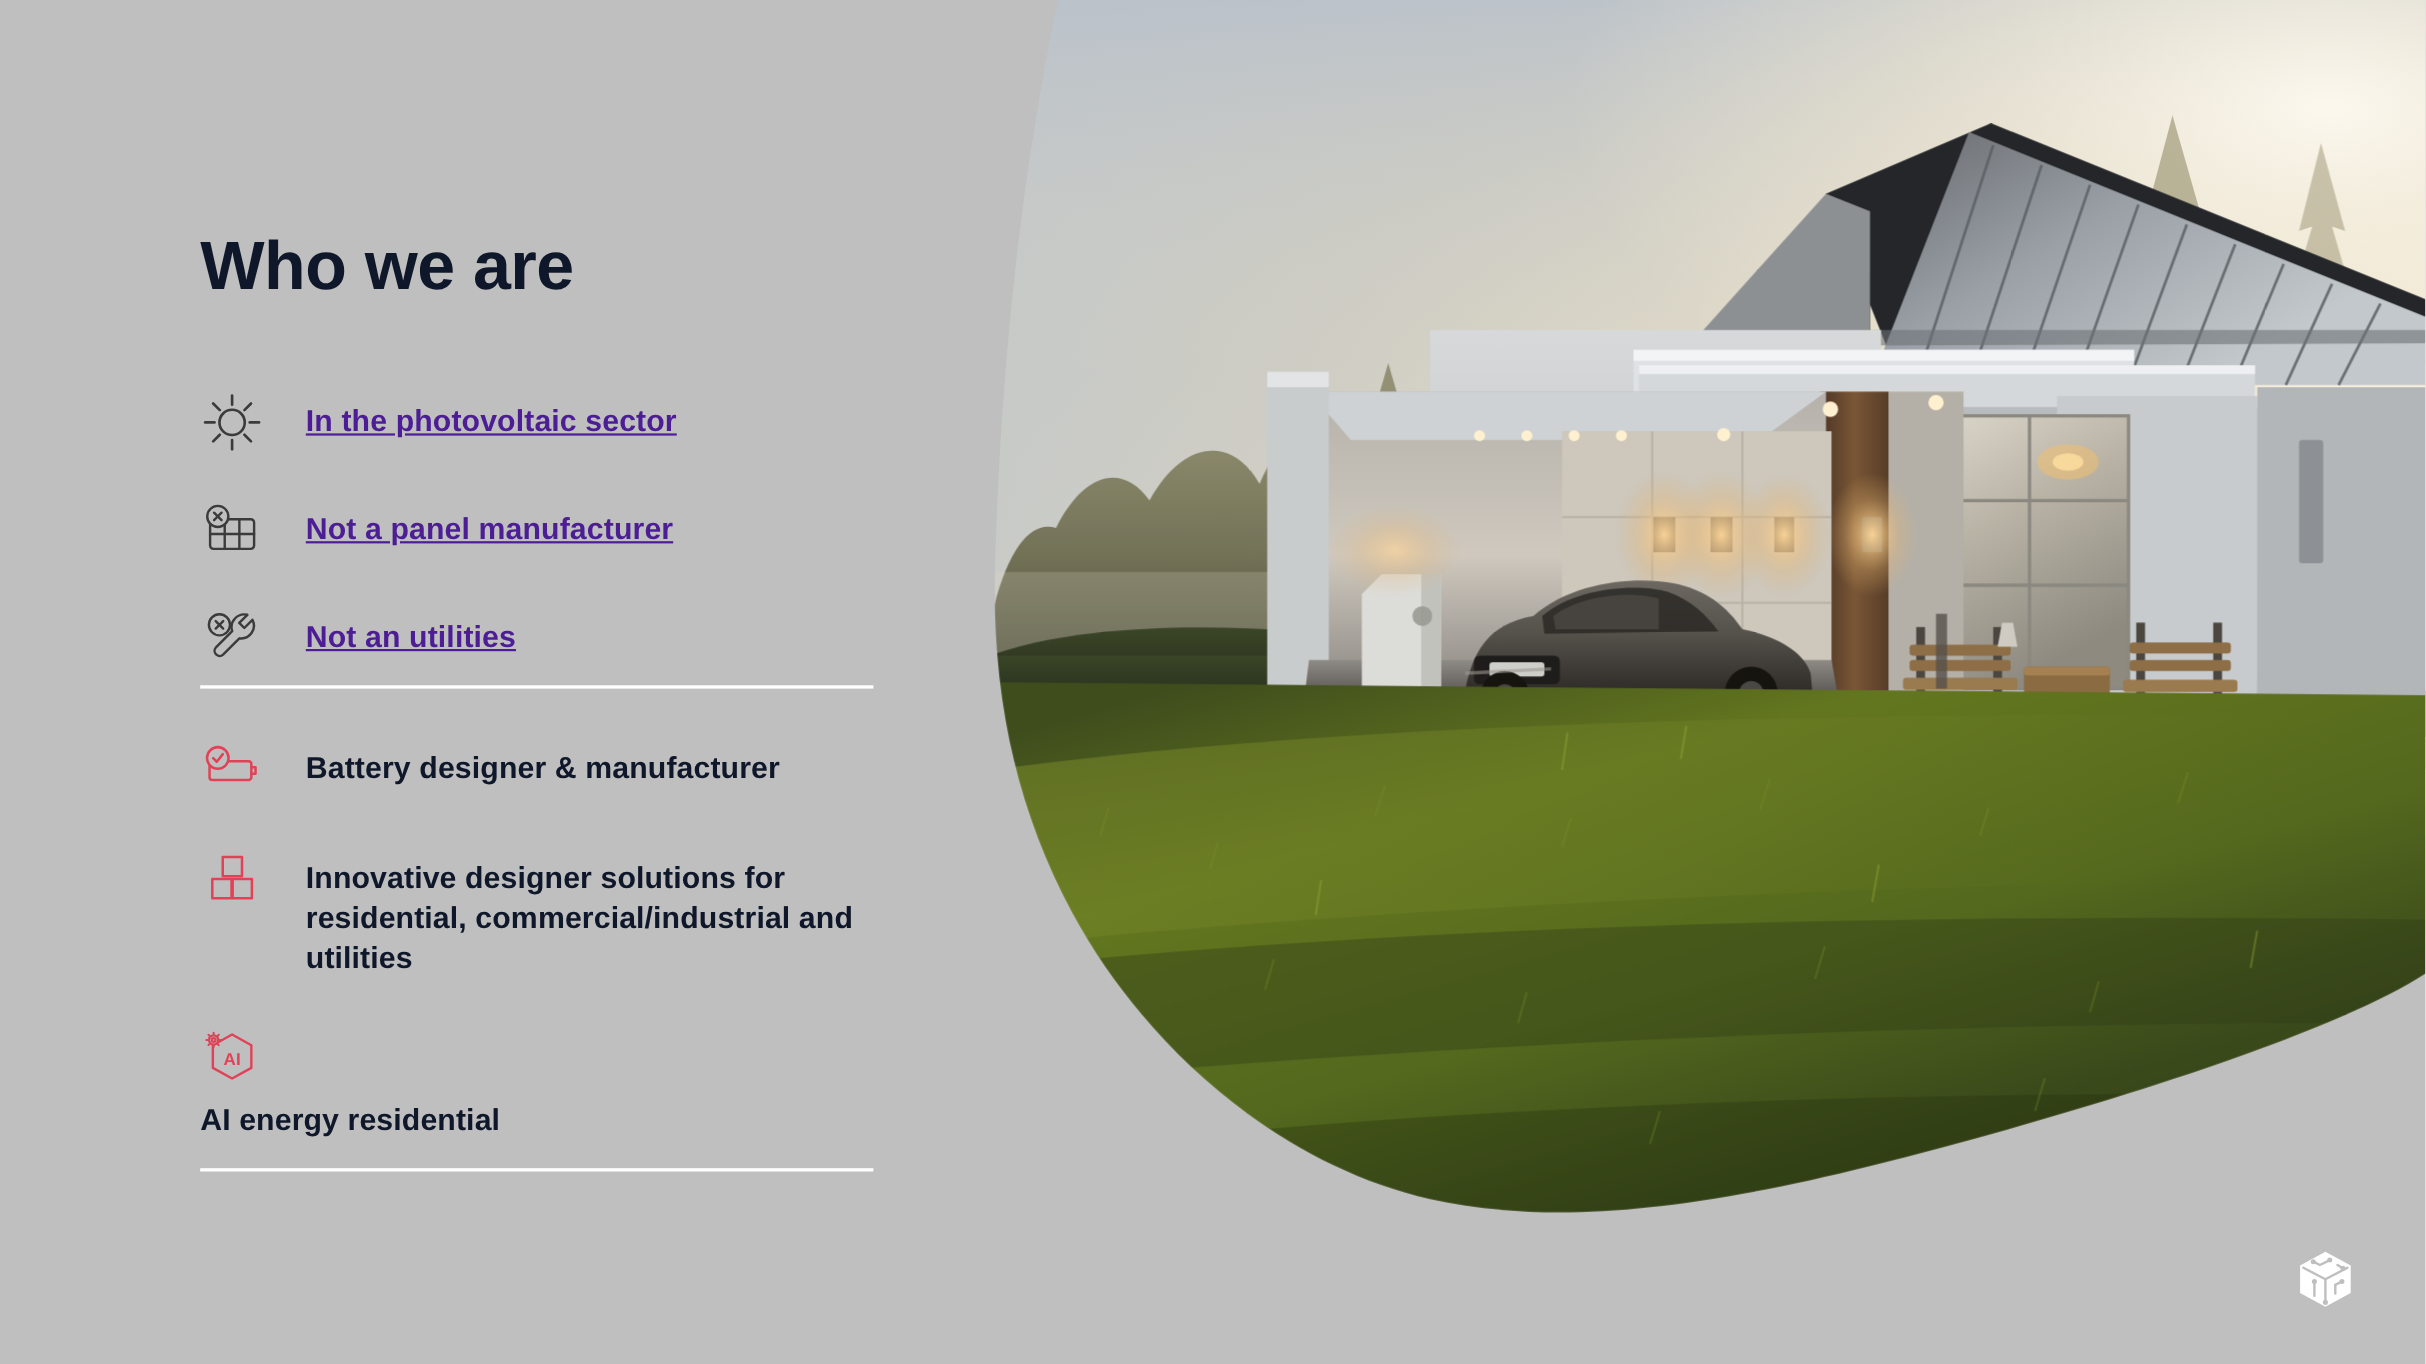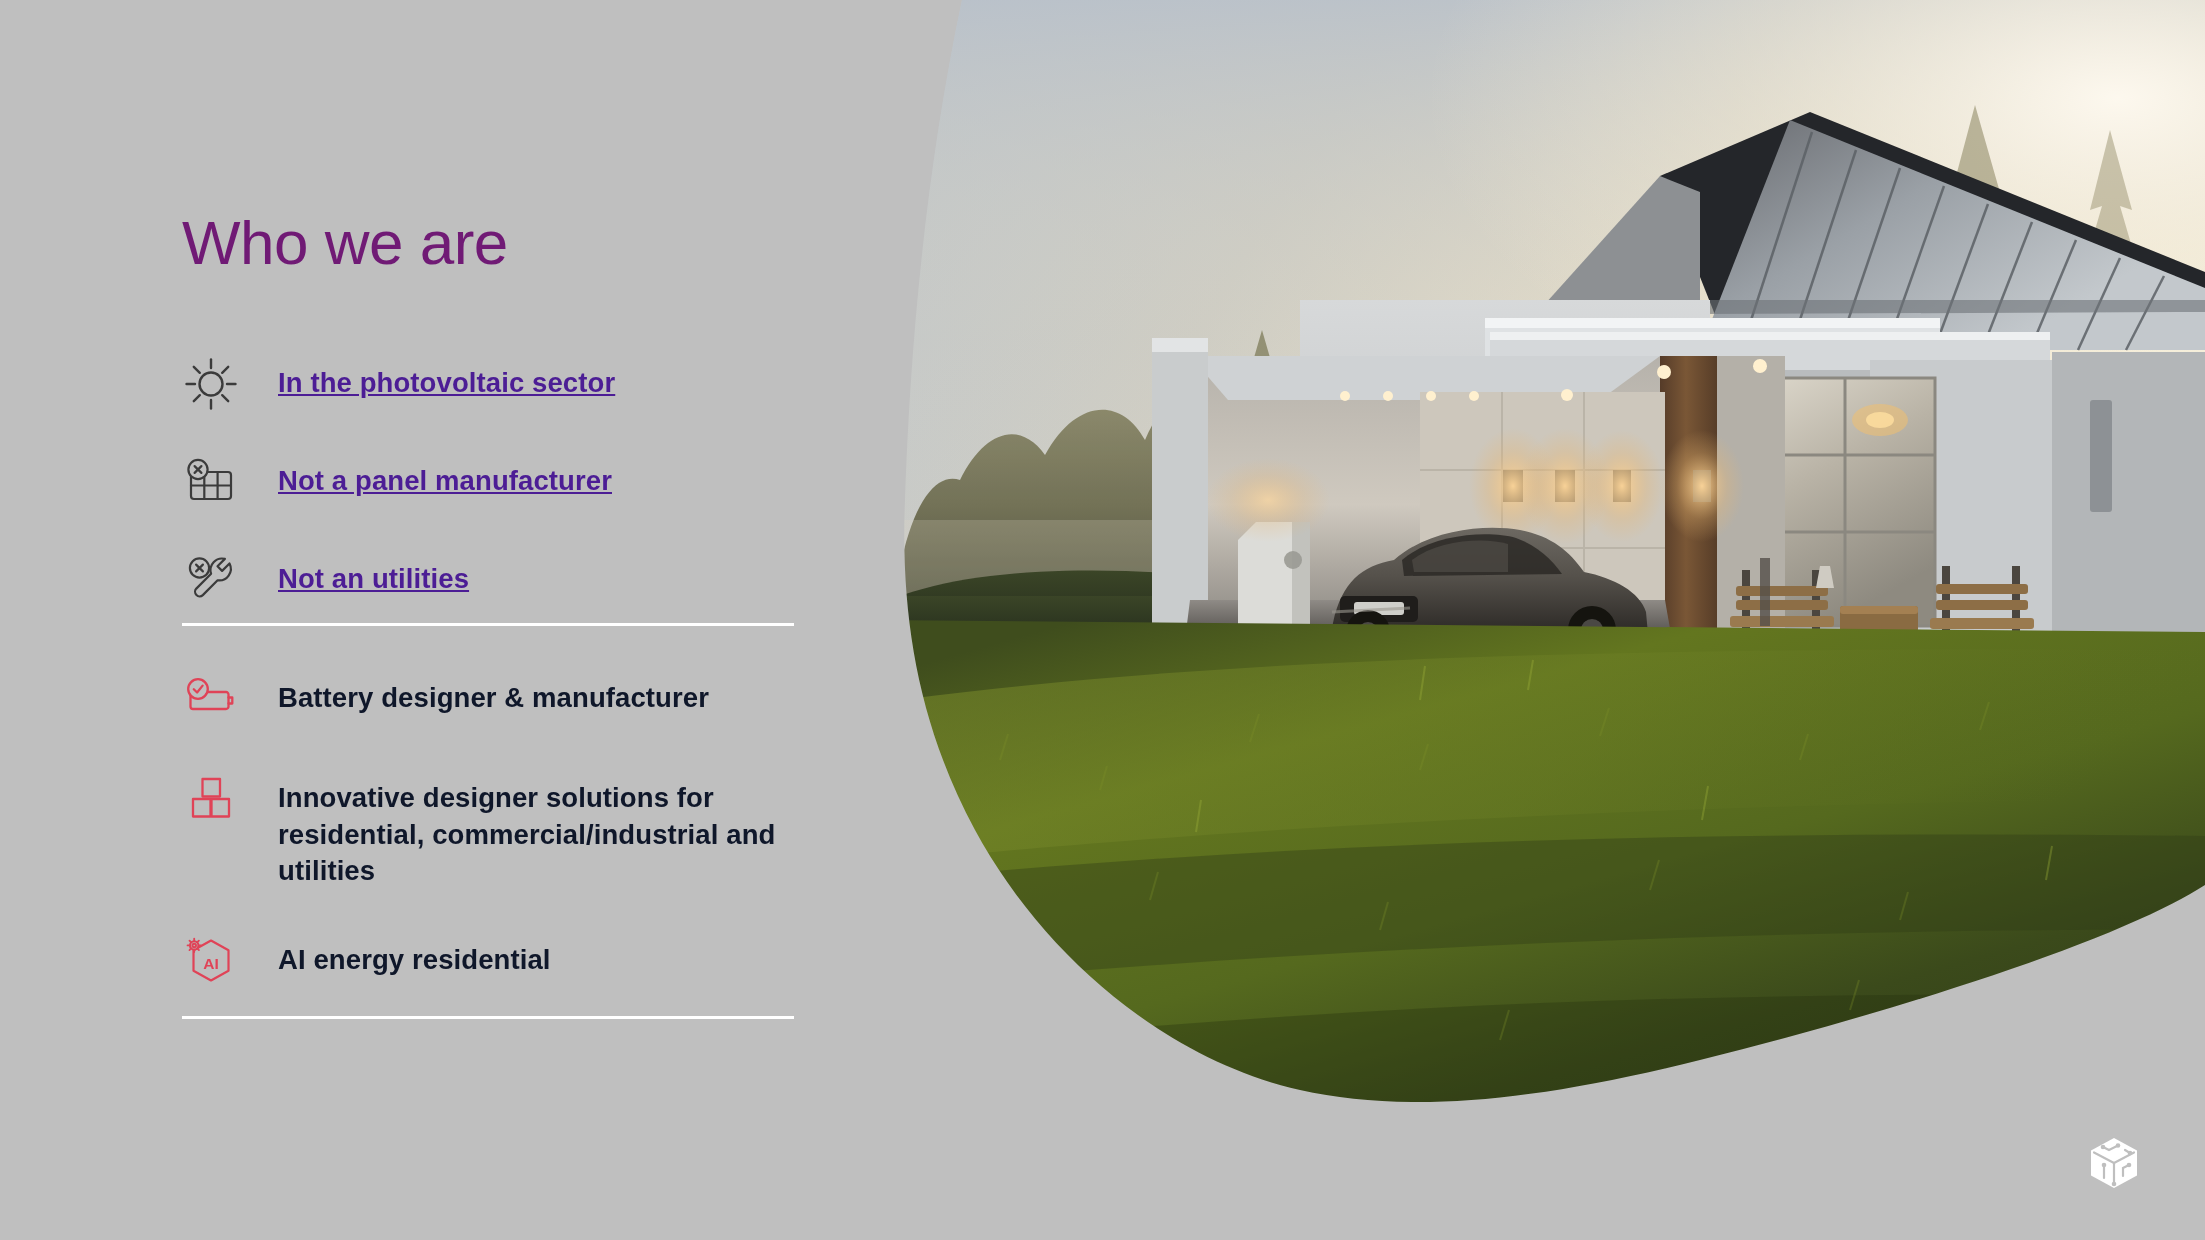--- a/index.html
+++ b/index.html
@@ -36,23 +36,23 @@
     top: 0;
     width: 640px;
     height: 1240px;
   }
   .page-title {
     position: absolute;
     top: 212px;
     left: 0;
     margin: 0;
     font-size: 62px;
-    font-weight: 400;
+    font-weight: 700;
     letter-spacing: -0.5px;
-    color: #701a75;
+    color: #0f172a;
     line-height: 1;
   }
 
   .list {
     position: absolute;
     top: 355px;
     left: 0;
     width: 620px;
   }
   .list-group { display: block; }
@@ -88,21 +88,21 @@
     height: 3px;
     background: #ffffff;
     margin: 14px 0 44px 0;
   }
   .divider.bottom { margin: 26px 0 0 0; }
 
   
   .group-top .item { margin-bottom: 40px; }
   .group-top .item:last-child { margin-bottom: 10px; }
   .group-bottom .item { margin-bottom: 42px; }
-  .group-bottom .item:last-child { margin-bottom: 8px; }
+  .group-bottom .item:last-child { margin-bottom: 8px; flex-direction: column; }
 
   
   .logo {
     position: absolute;
     right: 62px;
     bottom: 48px;
     width: 58px;
     height: 58px;
   }
   .logo svg { display: block; }

